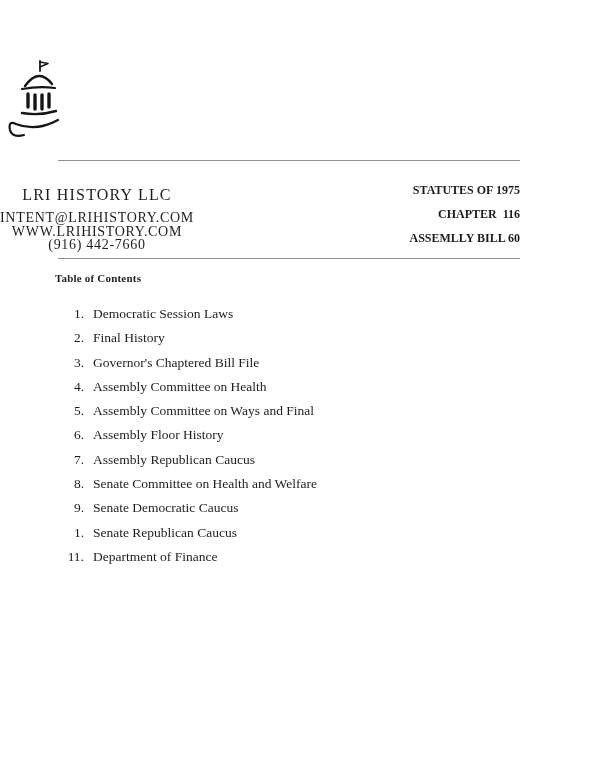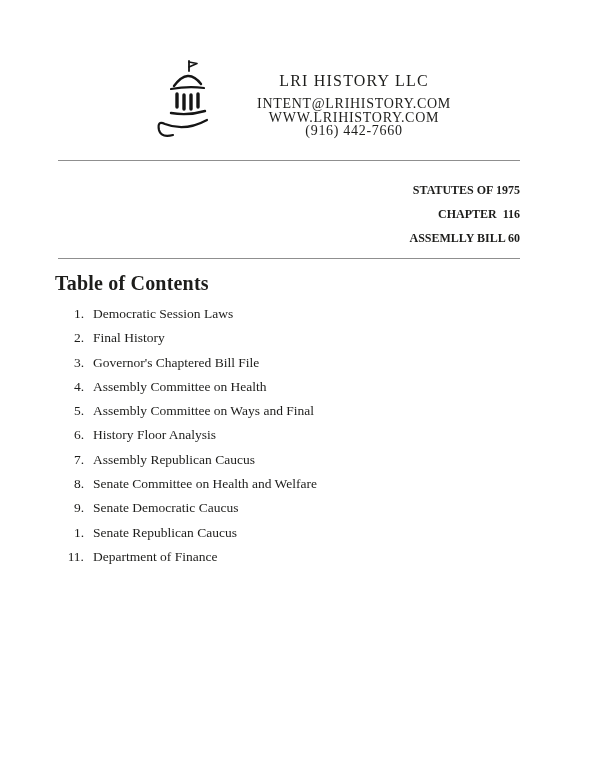--- a/index.html
+++ b/index.html
@@ -19,21 +19,22 @@
 
   
   .letterhead {
     position: absolute;
     top: 58px;
     left: 0;
     width: 100%;
     display: flex;
     justify-content: center;
     align-items: flex-start;
-    gap: 30px;
+    gap: 22px;
+    flex-direction: column;
   }
   .logo-wrap {
     width: 78px;
     height: 92px;
     flex: 0 0 auto;
   }
   .logo-wrap svg { width: 100%; height: 100%; }
   .letterhead-text {
     text-align: center;
     padding-top: 14px;
@@ -72,21 +73,21 @@
     line-height: 24px;
   }
   .ref-line { white-space: pre; }
 
   
   .toc-title {
     position: absolute;
     top: 272px;
     left: 55px;
     font-weight: bold;
-    font-size: 20px;
+    font-size: 11px;
     letter-spacing: 0.2px;
   }
   .toc-list {
     position: absolute;
     top: 306px;
     left: 55px;
     width: 430px;
   }
   .toc-row {
     display: flex;
@@ -166,21 +167,21 @@
     <div class="toc-row">
       <span class="toc-num">4.</span>
       <span class="toc-label">Assembly Committee on Health</span>
     </div>
     <div class="toc-row">
       <span class="toc-num">5.</span>
       <span class="toc-label">Assembly Committee on Ways and Final</span>
     </div>
     <div class="toc-row">
       <span class="toc-num">6.</span>
-      <span class="toc-label">History Floor Analysis</span>
+      <span class="toc-label">Assembly Floor History</span>
     </div>
     <div class="toc-row">
       <span class="toc-num">7.</span>
       <span class="toc-label">Assembly Republican Caucus</span>
     </div>
     <div class="toc-row">
       <span class="toc-num">8.</span>
       <span class="toc-label">Senate Committee on Health and Welfare</span>
     </div>
     <div class="toc-row">

